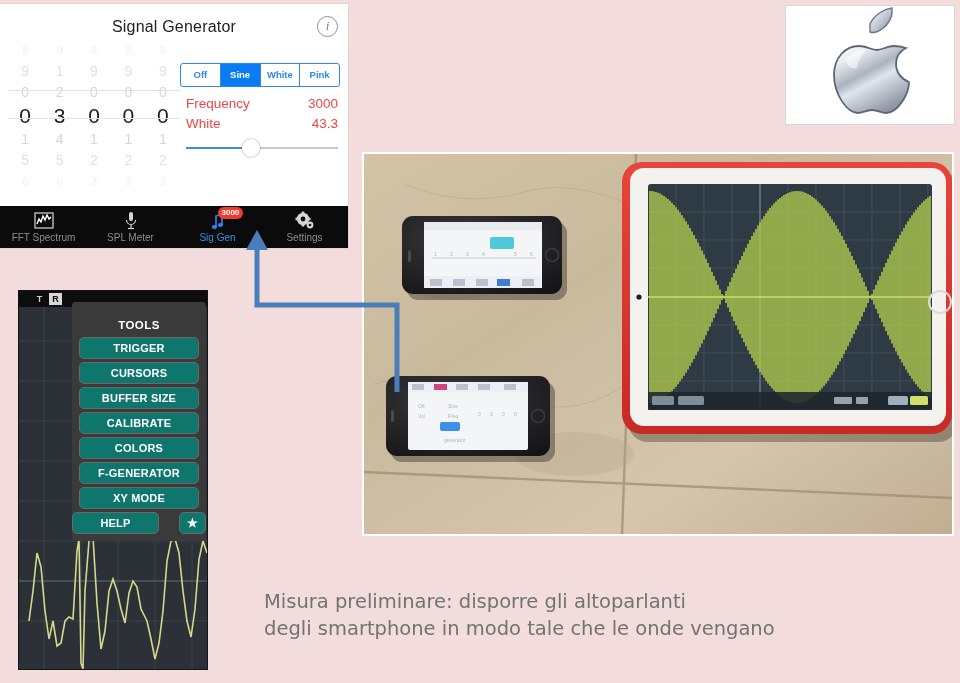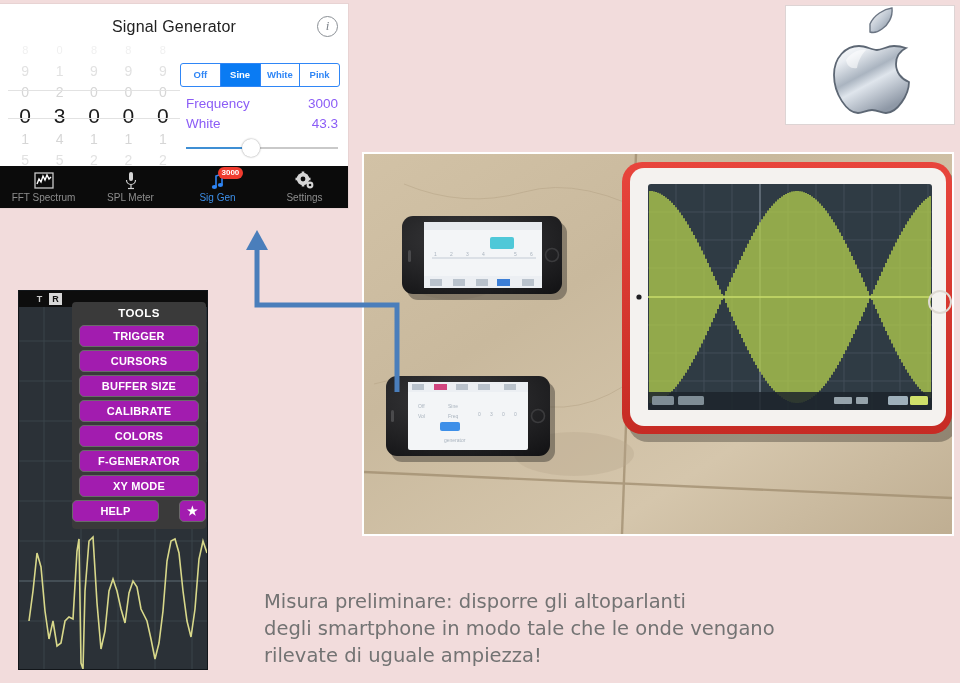--- a/index.html
+++ b/index.html
@@ -13,21 +13,21 @@
     font-family: "Liberation Sans", sans-serif;
     overflow: hidden;
     position: relative;
   }
   .root { position: absolute; inset: 0; }
 
   
   #siggen-card {
     position: absolute;
     left: 0px; top: 4px;
-    width: 348px; height: 204px;
+    width: 348px; height: 244px;
     background: #ffffff;
     box-shadow: 0 0 0 1px rgba(0,0,0,0.04);
     overflow: hidden;
   }
   #siggen-title {
     position: absolute;
     left: 0; right: 0; top: 14px;
     text-align: center;
     font-size: 16px;
     color: #222;
@@ -106,21 +106,21 @@
   }
   .seg:last-child { border-right: none; }
   .seg.active { background: #0a7bf3; color: #fff; }
 
   
   .param-row {
     position: absolute;
     left: 186px;
     width: 152px;
     font-size: 13.5px;
-    color: #8b5cf6;
+    color: #ef4444;
     display: flex;
     justify-content: space-between;
   }
   #row-frequency { top: 92px; }
   #row-volume { top: 112px; }
 
   
   #volume-slider {
     position: absolute;
     left: 186px; top: 143px;
@@ -219,35 +219,35 @@
   }
   #scope-btn-t { left: 14px; }
   #scope-btn-r { left: 30px; background: #d8d8d8; color: #111; }
 
   #tools-panel {
     position: absolute;
     left: 53px; top: 11px;
     width: 134px;
     background: #3a3a3a;
     border-radius: 4px;
-    padding: 4px 0 7px 0;
+    padding: 16px 0 7px 0;
   }
   #tools-title {
     text-align: center;
     color: #fff;
     font-size: 11.5px;
     font-weight: bold;
     padding: 1px 0 3px 0;
     letter-spacing: .4px;
   }
   .tool-btn {
     margin: 3px auto;
     width: 118px;
     height: 20px;
-    background: #a21caf;
+    background: #0f766e;
     border: 1px solid #6a6a6a;
     border-radius: 5px;
     color: #fff;
     font-size: 11px;
     font-weight: bold;
     line-height: 20px;
     text-align: center;
     letter-spacing: .2px;
   }
   #tool-row-help {
@@ -787,16 +787,15 @@
   <svg id="connector">
     <g stroke="#4a7ebb" stroke-width="5" fill="none">
       <path d="M257 247 L257 305 L397 305 L397 392"></path>
     </g>
     <polygon points="257,230 246,250 268,250" fill="#4a7ebb"></polygon>
   </svg>
 
   <div id="caption">
     <div>Misura preliminare: disporre gli altoparlanti</div>
     <div>degli smartphone  in modo tale che le onde vengano</div>
-    <div>rilevate di uguale ampiezza!</div>
   </div>
 
 </div>
 
 </body></html>

